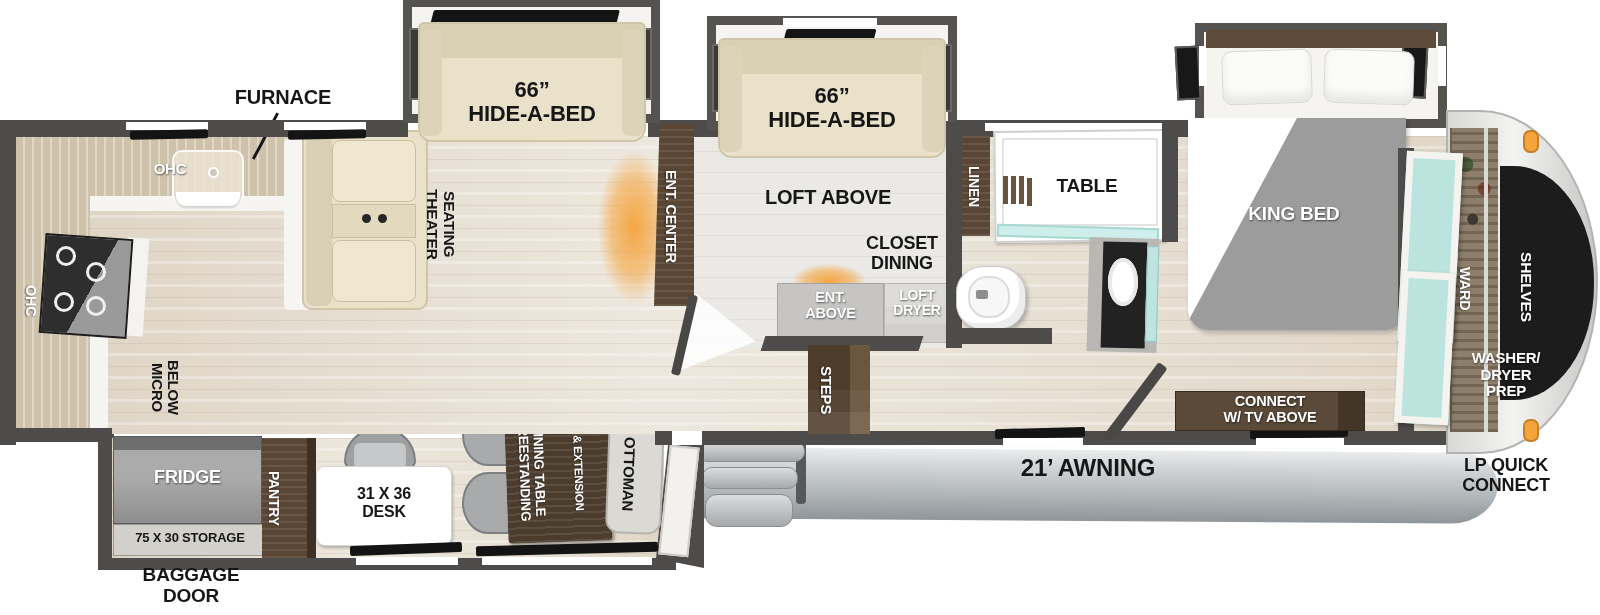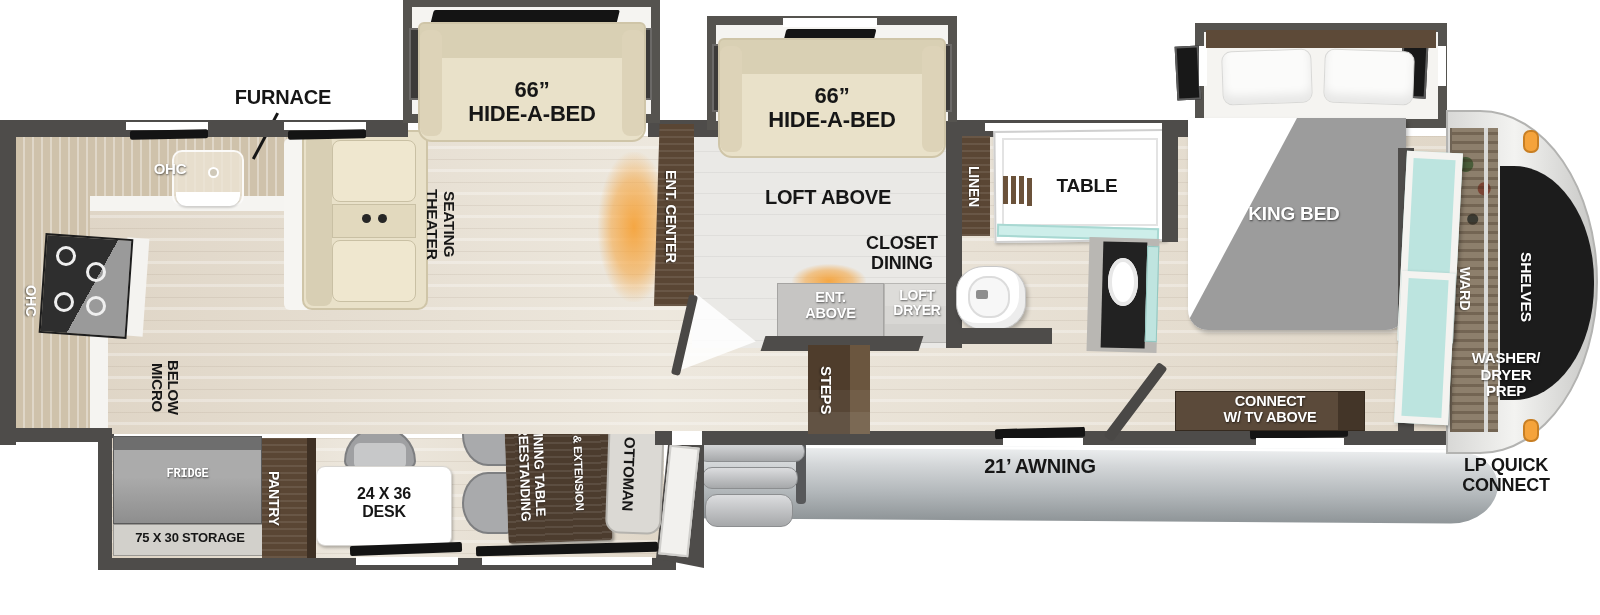--- a/index.html
+++ b/index.html
@@ -40,46 +40,48 @@
   <div class="stepbar" style="left:702px;top:467px;width:96px;height:22px;"></div>
   <div class="stepbar" style="left:705px;top:494px;width:88px;height:33px;border-radius:12px;"></div>
 
   <div class="wall" style="left:98px;top:428px;width:16px;height:142px;"></div>
   <div class="wall" style="left:98px;top:555px;width:578px;height:15px;"></div>
   <div class="wood" style="left:112px;top:438px;width:552px;height:120px;"></div>
   <div class="wall" style="left:656px;top:432px;width:48px;height:136px;clip-path:polygon(28% 0,100% 7%,100% 100%,0 93%);"></div>
   <div style="left:664px;top:446px;width:30px;height:110px;background:#f2f1ee;border:2px solid #cfcecb;transform:rotate(6deg);"></div>
 
   <div style="left:113px;top:436px;width:149px;height:88px;background:linear-gradient(180deg,#6e6e6e 0 13px,#ababab 13px 40px,#8e8e8e 100%);border:1px solid #5a5a5a;"></div>
-  <div class="lbl w" style="left:113px;top:468px;width:149px;font-size:12px;font-family:Liberation Mono, monospace;">FRIDGE</div>
+  <div class="lbl w" style="left:113px;top:468px;width:149px;font-size:18px;">FRIDGE</div>
   <div style="left:113px;top:524px;width:154px;height:32px;background:#d2d0cb;border:1px solid #9a9894;"></div>
   <div class="lbl" style="left:113px;top:531px;width:154px;font-size:13px;">75 X 30 STORAGE</div>
   <div class="brown" style="left:262px;top:438px;width:54px;height:120px;border-right:9px solid #3e3024;"></div>
   <div class="lbl w v" style="left:266px;top:448px;height:100px;font-size:14px;">PANTRY</div>
 
   <div style="left:344px;top:427px;width:72px;height:42px;background:#9fa0a2;border:2px solid #7d7e80;border-radius:36px 36px 8px 8px;"></div>
   <div style="left:354px;top:443px;width:52px;height:26px;background:#c7c8c9;border-radius:6px;"></div>
   <div style="left:316px;top:466px;width:136px;height:80px;background:#ffffff;border:1px solid #d8d6d2;border-radius:9px;box-shadow:1px 2px 3px rgba(0,0,0,.25);"></div>
-  <div class="lbl" style="left:316px;top:485px;width:136px;font-size:16px;">24 X 36
+  <div class="lbl" style="left:316px;top:485px;width:136px;font-size:16px;">31 X 36
 DESK</div>
 
   <div style="left:462px;top:404px;width:52px;height:62px;background:#a9aaac;border:2px solid #7e7f81;border-radius:50% 14% 14% 50% / 50% 18% 18% 50%;"></div>
   <div style="left:462px;top:472px;width:52px;height:62px;background:#a9aaac;border:2px solid #7e7f81;border-radius:50% 14% 14% 50% / 50% 18% 18% 50%;"></div>
   <div class="brown" style="left:506px;top:398px;width:104px;height:144px;background-color:#4c3c2e;transform:rotate(-2deg);border-radius:4px;box-shadow:2px 2px 3px rgba(0,0,0,.35);"></div>
   <div class="lbl w v" style="left:516px;top:404px;height:132px;font-size:13.5px;transform:rotate(-2deg);">FREESTANDING
 DINING TABLE</div>
   <div class="lbl w v" style="left:572px;top:418px;height:110px;font-size:11.5px;transform:rotate(-2deg);">&amp; EXTENSION</div>
   <div style="left:607px;top:412px;width:56px;height:122px;background:#dbd9d4;border:2px solid #b5b3ae;border-radius:14px;transform:rotate(2deg);"></div>
   <div class="lbl v" style="left:620px;top:424px;height:100px;font-size:15px;transform:rotate(2deg);">OTTOMAN</div>
 
   <div class="winB" style="left:350px;top:544px;width:112px;height:10px;transform:rotate(-2deg);"></div>
   <div class="winW" style="left:356px;top:557px;width:102px;height:8px;"></div>
   <div class="winB" style="left:476px;top:544px;width:182px;height:10px;transform:rotate(-1.5deg);"></div>
   <div class="winW" style="left:482px;top:557px;width:170px;height:8px;"></div>
 
+  <div class="lbl" style="left:128px;top:565px;width:126px;font-size:19px;">BAGGAGE
+DOOR</div>
 
   <div class="wood" style="left:14px;top:136px;width:1440px;height:298px;"></div>
   <div class="loftfloor" style="left:692px;top:130px;width:262px;height:218px;"></div>
 
   <div class="tan" style="left:14px;top:130px;width:276px;height:66px;"></div>
   <div style="left:58px;top:196px;width:232px;height:15px;background:#f5f4f1;"></div>
   <div class="tan" style="left:14px;top:196px;width:76px;height:236px;"></div>
   <div style="left:90px;top:240px;width:18px;height:192px;background:#f5f4f1;"></div>
   <div style="left:172px;top:150px;width:72px;height:56px;background:rgba(236,229,214,.8);border:2px solid rgba(255,255,255,.85);border-radius:10px;"></div>
   <div style="left:176px;top:192px;width:64px;height:14px;background:#ffffff;border-radius:0 0 10px 10px;box-shadow:0 2px 2px rgba(0,0,0,.15);"></div>
@@ -221,15 +223,15 @@
   <div class="lbl w v" style="left:1518px;top:234px;height:106px;font-size:15.5px;">SHELVES</div>
 
   <div style="left:1402px;top:152px;width:56px;height:190px;background:#bce4df;border:7px solid #f4f3f0;transform:rotate(3deg);box-shadow:2px 2px 4px rgba(0,0,0,.3);"></div>
   <div style="left:1398px;top:272px;width:54px;height:152px;background:#bce4df;border:7px solid #f4f3f0;transform:rotate(3deg);box-shadow:2px 2px 4px rgba(0,0,0,.3);"></div>
   <div class="lbl" style="left:1444px;top:456px;width:124px;font-size:18px;">LP QUICK
 CONNECT</div>
   <div class="lbl w" style="left:1444px;top:350px;width:124px;font-size:15px;z-index:5;">WASHER/
 DRYER
 PREP</div>
 
-  <div class="lbl" style="left:960px;top:455px;width:160px;font-size:20px;">21’ AWNING</div>
+  <div class="lbl" style="left:1008px;top:455px;width:160px;font-size:24px;">21’ AWNING</div>
 
 </div>
 
 </body></html>

